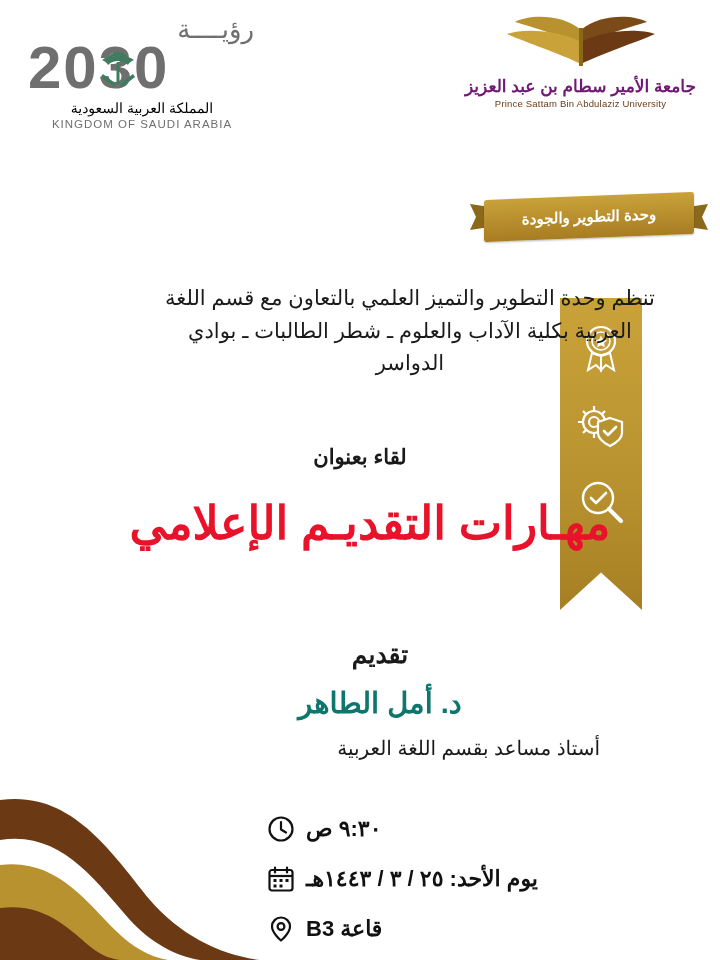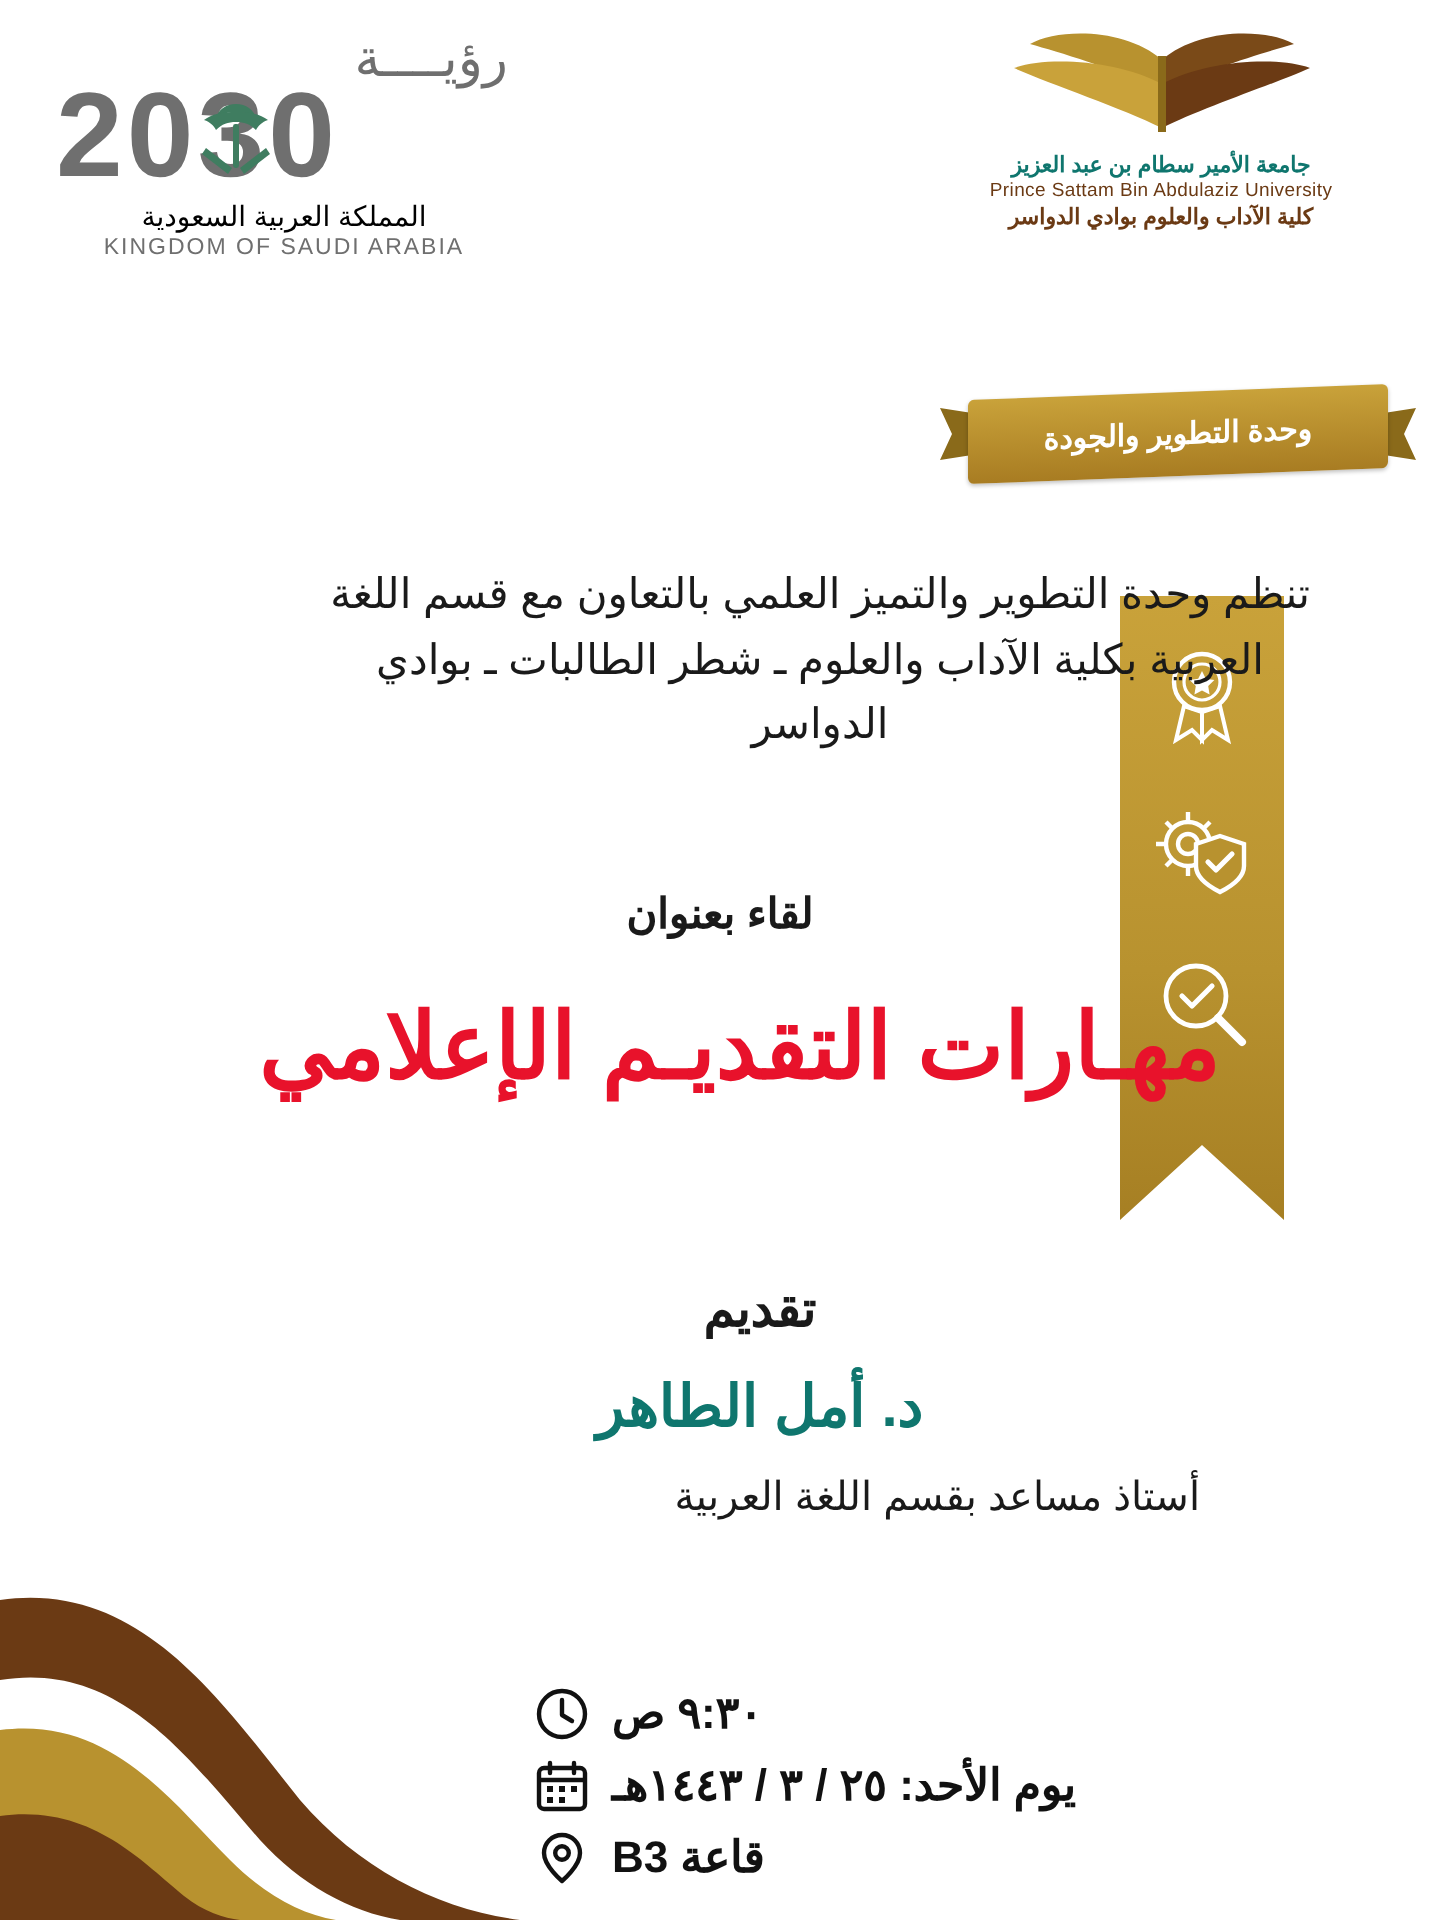--- a/index.html
+++ b/index.html
@@ -90,23 +90,23 @@
     height: 120px;
     text-align: center;
   }
   .univ-mark {
     position: relative;
     width: 220px;
     height: 62px;
     margin: 0 auto;
   }
   .univ-name-ar {
-    font-size: 11px;
-    font-weight: bold;
-    color: #0f766e;
+    font-size: 17px;
+    font-weight: bold;
+    color: #701a75;
     direction: rtl;
     margin-top: 2px;
   }
   .univ-name-en {
     font-size: 9.5px;
     color: #6b3a14;
     letter-spacing: .2px;
     margin-top: 1px;
   }
   .univ-college-ar {
@@ -257,21 +257,21 @@
 
   
   .info {
     position: absolute;
     right: 14px;
     bottom: 16px;
     width: 440px;
     direction: rtl;
     display: flex;
     flex-direction: column;
-    gap: 6px;
+    gap: 20px;
     align-items: flex-end;
   }
   .info-row {
     display: flex;
     align-items: center;
     gap: 10px;
     justify-content: flex-end;
     width: 100%;
   }
   .info-text {
@@ -315,21 +315,20 @@
       <svg viewBox="0 0 220 62" width="220" height="62">
         <path d="M110 18 C92 2, 58 2, 44 10 C58 14, 86 22, 110 34 Z" fill="#b8922f"></path>
         <path d="M110 18 C128 2, 162 2, 176 10 C162 14, 134 22, 110 34 Z" fill="#7a4a18"></path>
         <path d="M110 30 C88 18, 52 16, 36 22 C54 30, 90 42, 110 52 Z" fill="#c9a23a"></path>
         <path d="M110 30 C132 18, 168 16, 184 22 C166 30, 130 42, 110 52 Z" fill="#6b3a14"></path>
         <rect x="108" y="16" width="4" height="38" fill="#8a6a1a"></rect>
       </svg>
     </div>
     <div class="univ-name-ar">جامعة الأمير سطام بن عبد العزيز</div>
     <div class="univ-name-en">Prince Sattam Bin Abdulaziz University</div>
-    <div class="univ-college-ar">كلية الآداب والعلوم بوادي الدواسر</div>
   </div>
 
   <div class="ribbon">
     <div class="ribbon-tail-l"></div>
     <div class="ribbon-tail-r"></div>
     <div class="ribbon-body"></div>
     <div class="ribbon-text">وحدة التطوير والجودة</div>
   </div>
 
   <div class="gold-strip">

